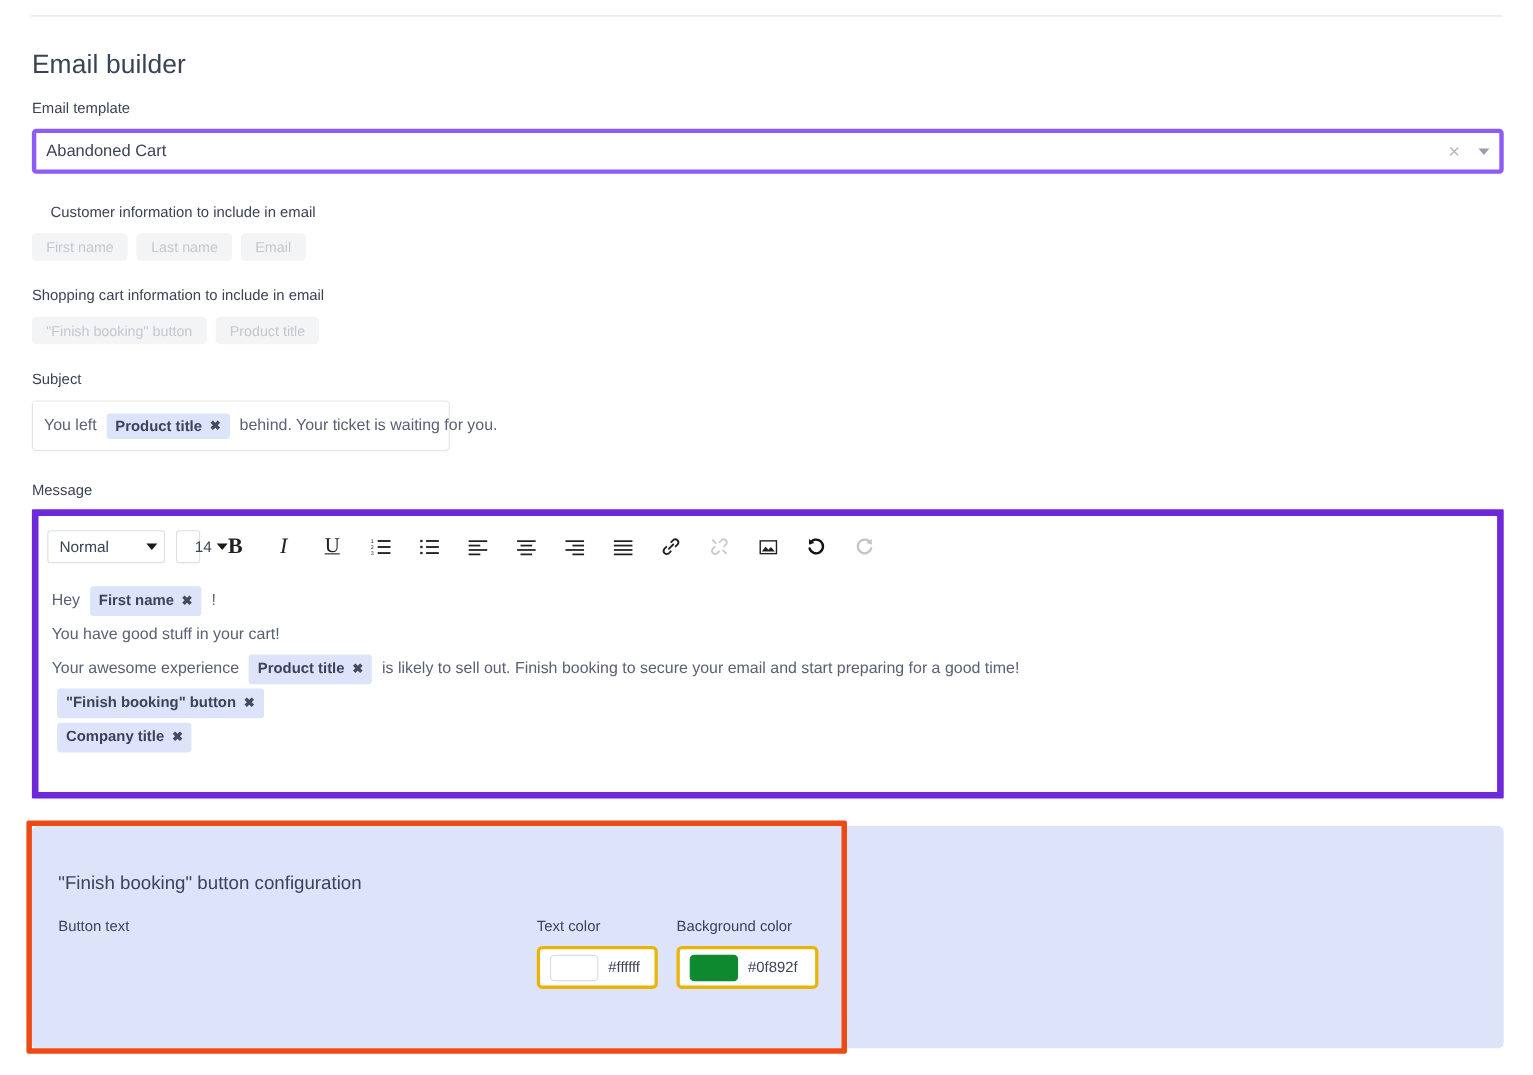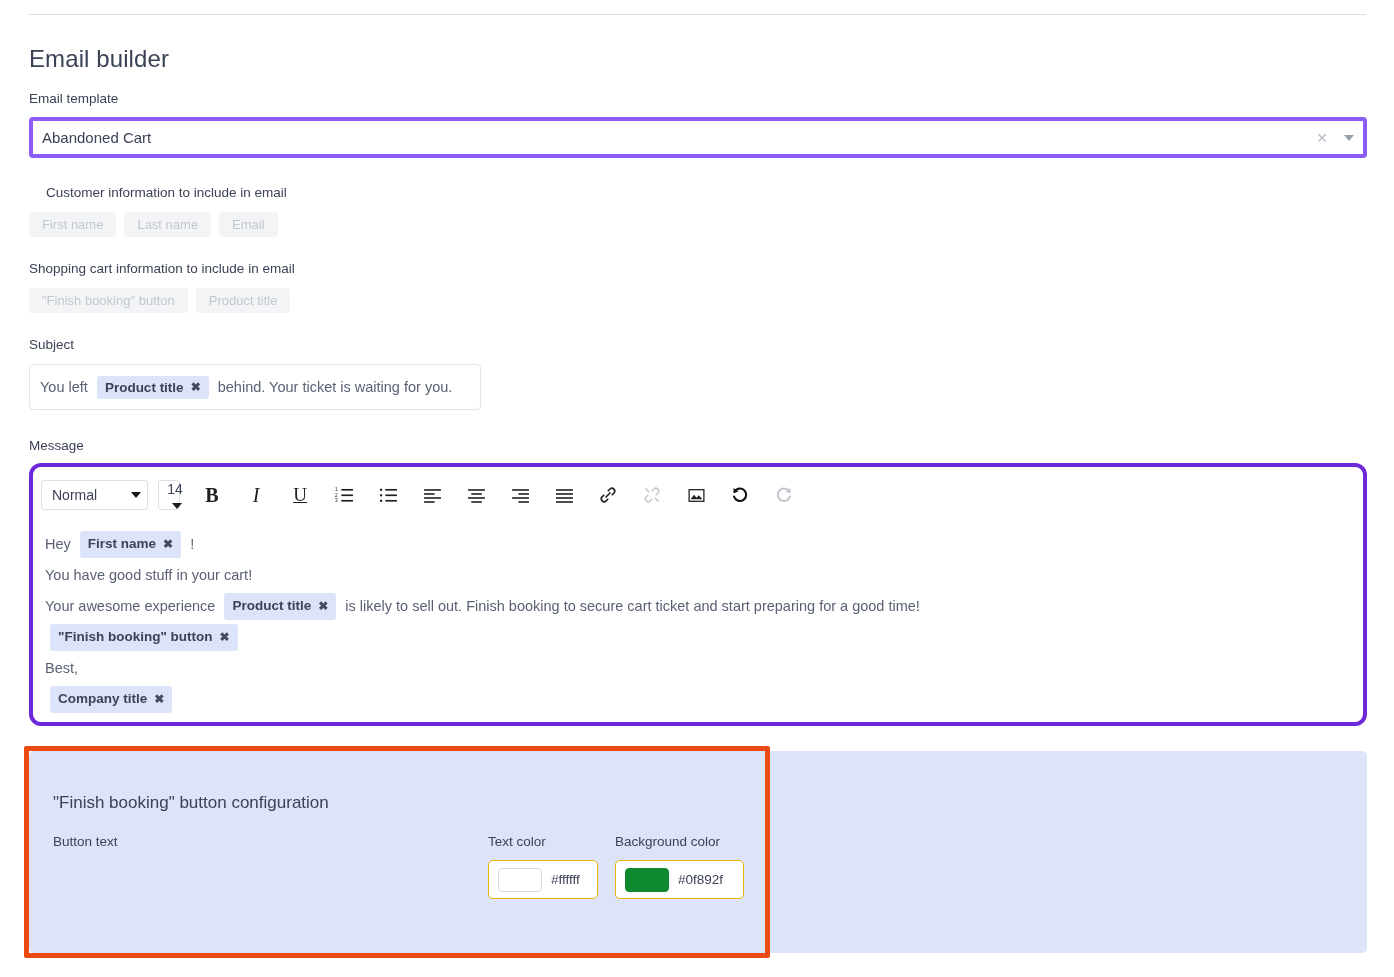--- a/index.html
+++ b/index.html
@@ -75,21 +75,21 @@
     padding: 5px 13px;
     border-radius: 4px;
     white-space: nowrap;
     cursor: default;
   }
 
   
   .lbl-subject { position: absolute; left: 29px; top: 337px; }
   .subject-box {
     position: absolute; left: 29px; top: 364px;
-    width: 452px; height: 46px;
+    width: 380px; height: 46px;
     background: #fff;
     border: 1px solid #e3e5e9;
     border-radius: 4px;
     display: flex; align-items: center;
     padding: 0 10px;
     font-size: 14.5px; color: #5a6175;
     box-shadow: 0 1px 1px rgba(0,0,0,0.02);
   }
 
   .token {
@@ -110,43 +110,43 @@
     font-weight: bold;
     color: #444b5e;
   }
 
   
   .lbl-message { position: absolute; left: 29px; top: 438px; }
   .editor {
     position: absolute; left: 29px; top: 463px;
     width: 1338px; height: 263px;
     background: #fff;
-    border: 4px solid #6d28d9;
-    border-radius: 12px;
+    border: 6px solid #6d28d9;
+    border-radius: 1px;
     box-shadow: 0 1px 2px rgba(0,0,0,0.03);
   }
   .toolbar {
     height: 56px;
     display: flex; align-items: center;
     padding: 0 8px;
     gap: 0px;
   }
   .tb-select {
     height: 30px;
     border: 1px solid #dcdfe4;
     border-radius: 3px;
     display: flex; align-items: center;
     padding: 0 6px 0 10px;
     font-size: 14px; color: #3c4257;
     margin-right: 10px;
     cursor: pointer;
     background: #fff;
   }
   .tb-select.wide { width: 107px; justify-content: space-between; }
-  .tb-select.narrow { width: 20px; justify-content: space-between; padding: 0 4px 0 16px; flex-direction: column; }
+  .tb-select.narrow { width: 20px; justify-content: space-between; padding: 0 4px 0 16px; }
   .tb-caret {
     width: 0; height: 0;
     border-left: 5px solid transparent;
     border-right: 5px solid transparent;
     border-top: 6px solid #1a1a1a;
     margin-left: 4px;
   }
   .tb-btn {
     width: 44px; height: 34px;
     display: flex; align-items: center; justify-content: center;
@@ -196,21 +196,21 @@
     padding-left: 11px;
     font-size: 15px; color: #3c4257;
   }
 
   .lbl-text-color { position: absolute; left: 488px; top: 834px; }
   .lbl-bg-color   { position: absolute; left: 615px; top: 834px; }
 
   .color-field {
     position: absolute; height: 39px;
     background: #ffffff;
-    border: 1px solid #eab308;
+    border: 3px solid #eab308;
     border-radius: 5px;
     display: flex; align-items: center;
     padding: 0 9px;
     gap: 9px;
   }
   .color-field.text-c { left: 488px; top: 860px; width: 110px; }
   .color-field.bg-c   { left: 615px; top: 860px; width: 129px; }
   .swatch {
     width: 44px; height: 24px;
     border-radius: 4px;
@@ -391,33 +391,30 @@
       <div class="body-line">
         <span class="body-text">You have good stuff in your cart!</span>
       </div>
 
       <div class="body-line">
         <span class="body-text">Your awesome experience </span>
         <span class="token">
           <span>Product title</span>
           <span class="tk-x">✖</span>
         </span>
-        <span class="body-text"> is likely to sell out. Finish booking to secure cart ticket and start preparing for a good time!</span>
+        <span class="body-text"> is likely to sell out. Finish booking to secure your email and start preparing for a good time!</span>
       </div>
 
       <div class="body-line">
         <span class="token">
           <span>"Finish booking" button</span>
           <span class="tk-x">✖</span>
         </span>
       </div>
 
-      <div class="body-line">
-        <span class="body-text">Best,</span>
-      </div>
 
       <div class="body-line">
         <span class="token">
           <span>Company title</span>
           <span class="tk-x">✖</span>
         </span>
       </div>
     </div>
   </div>
 

